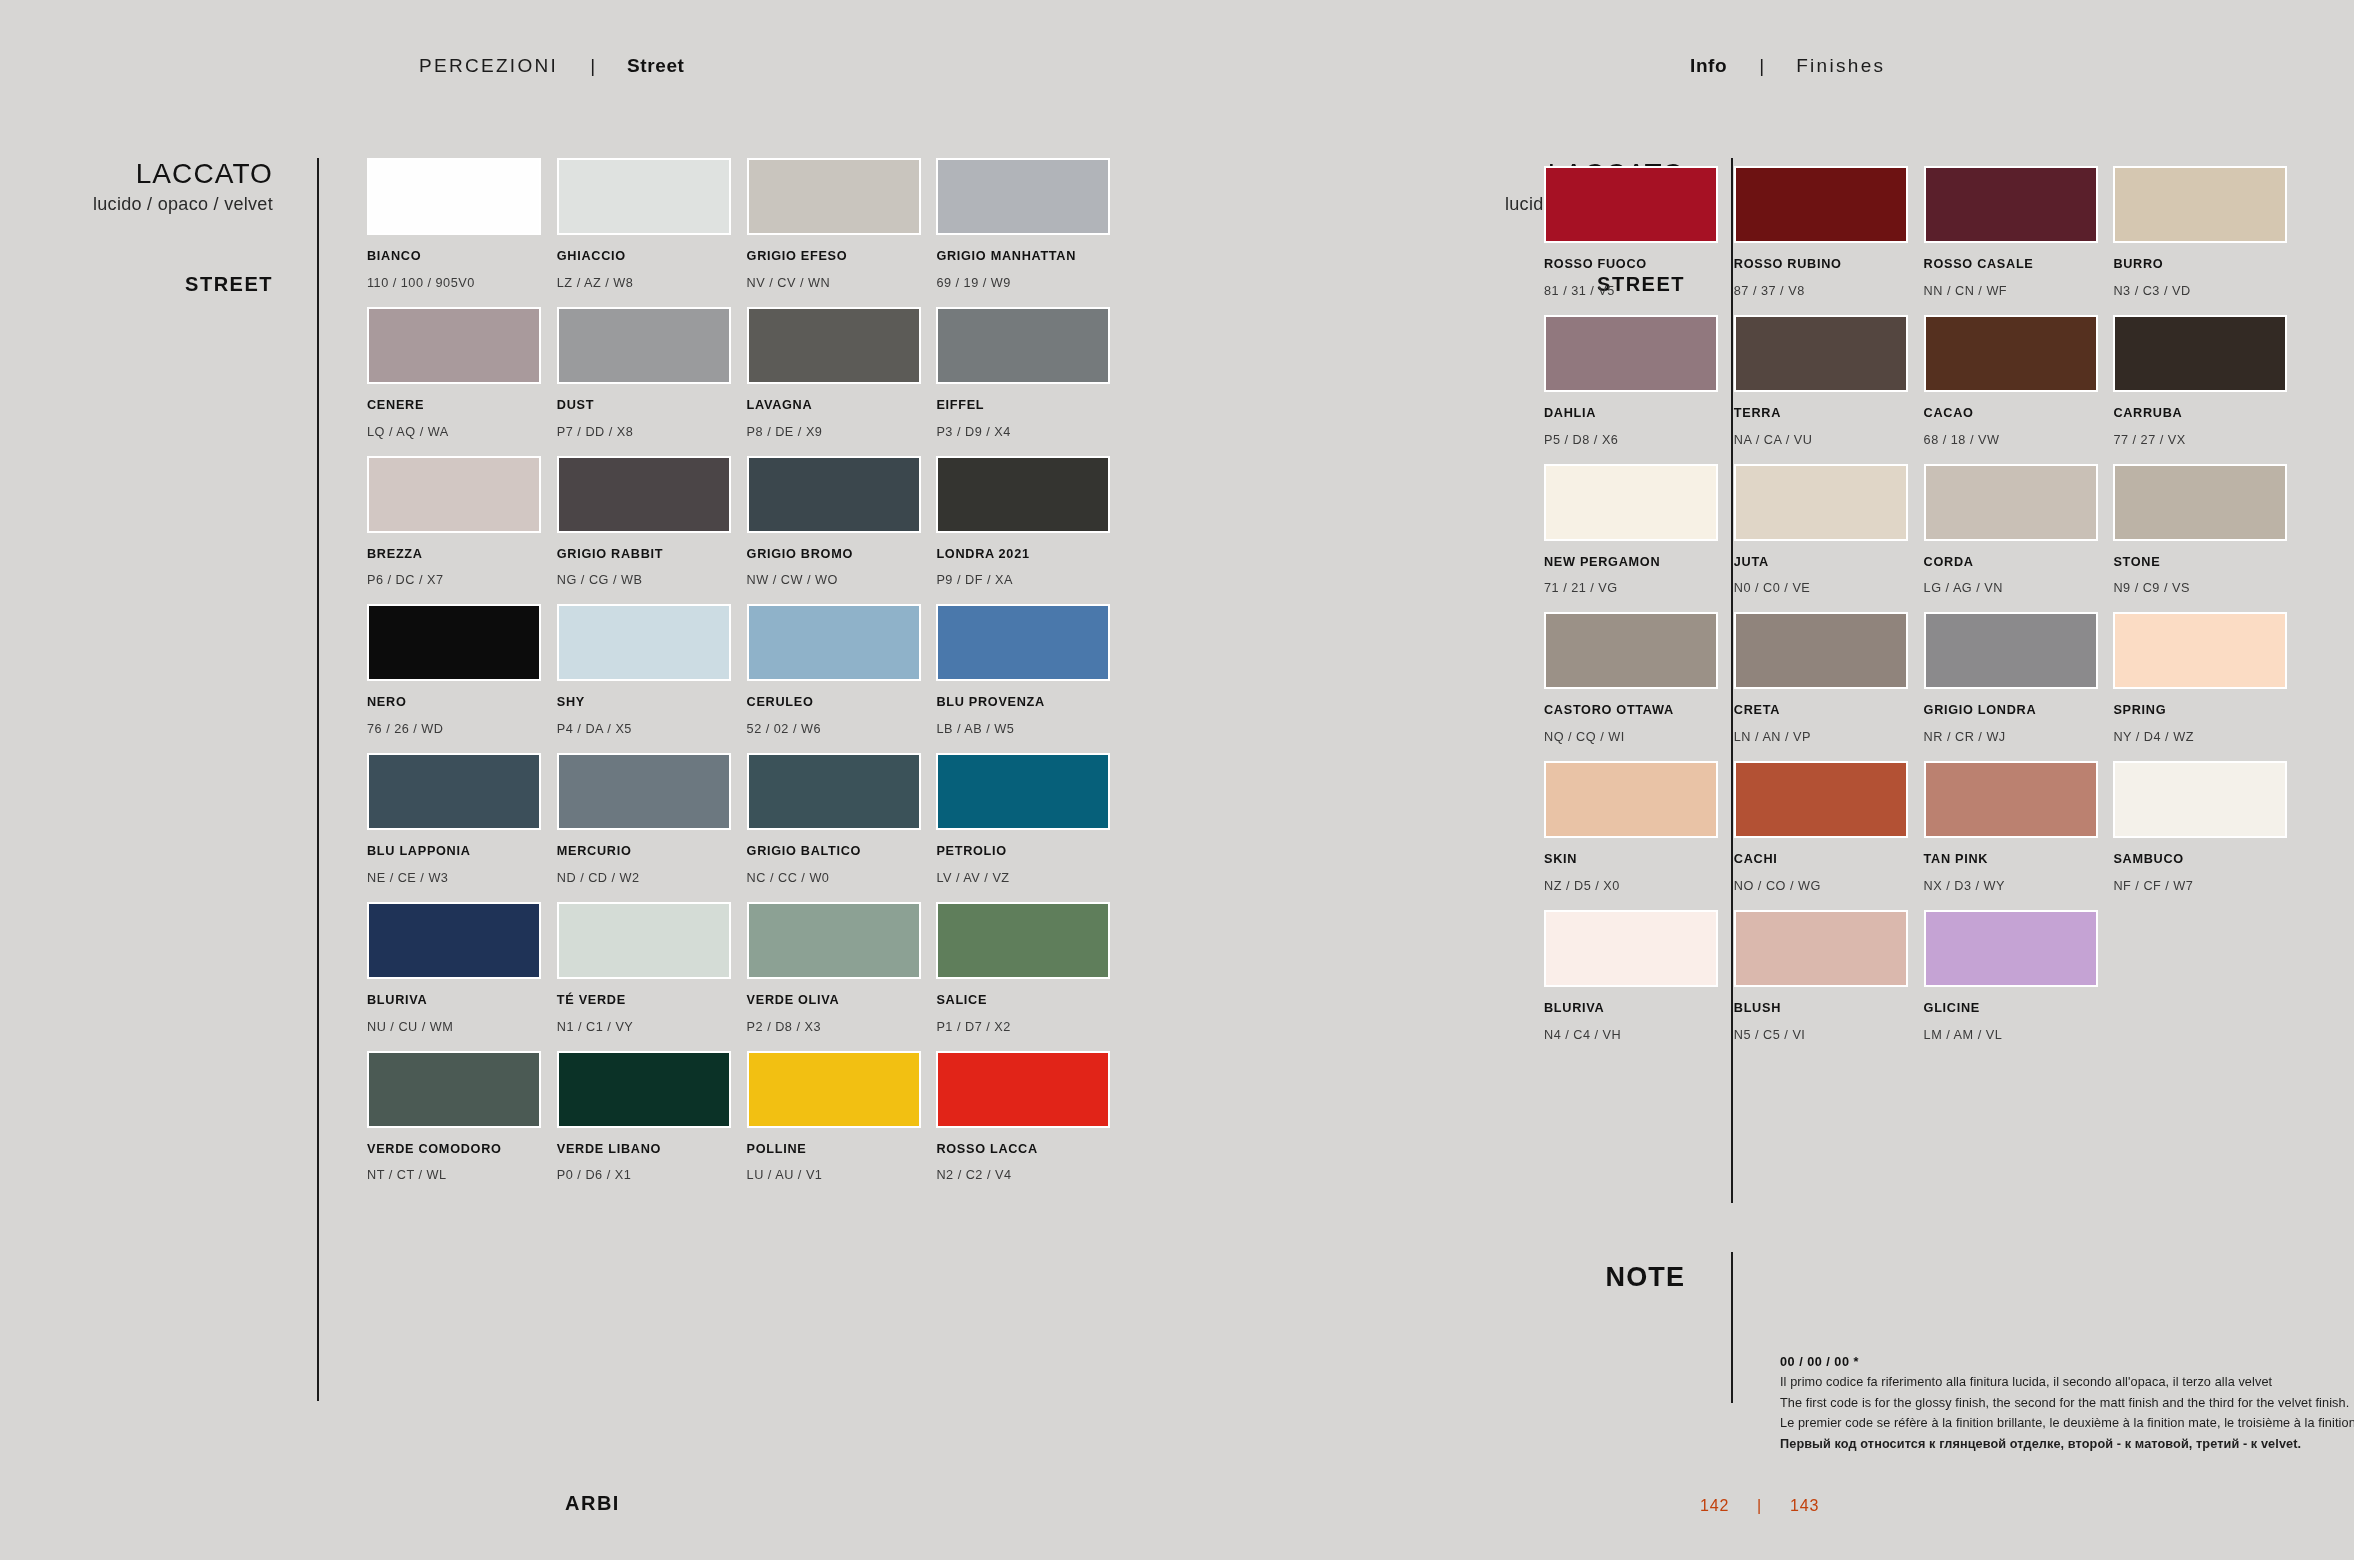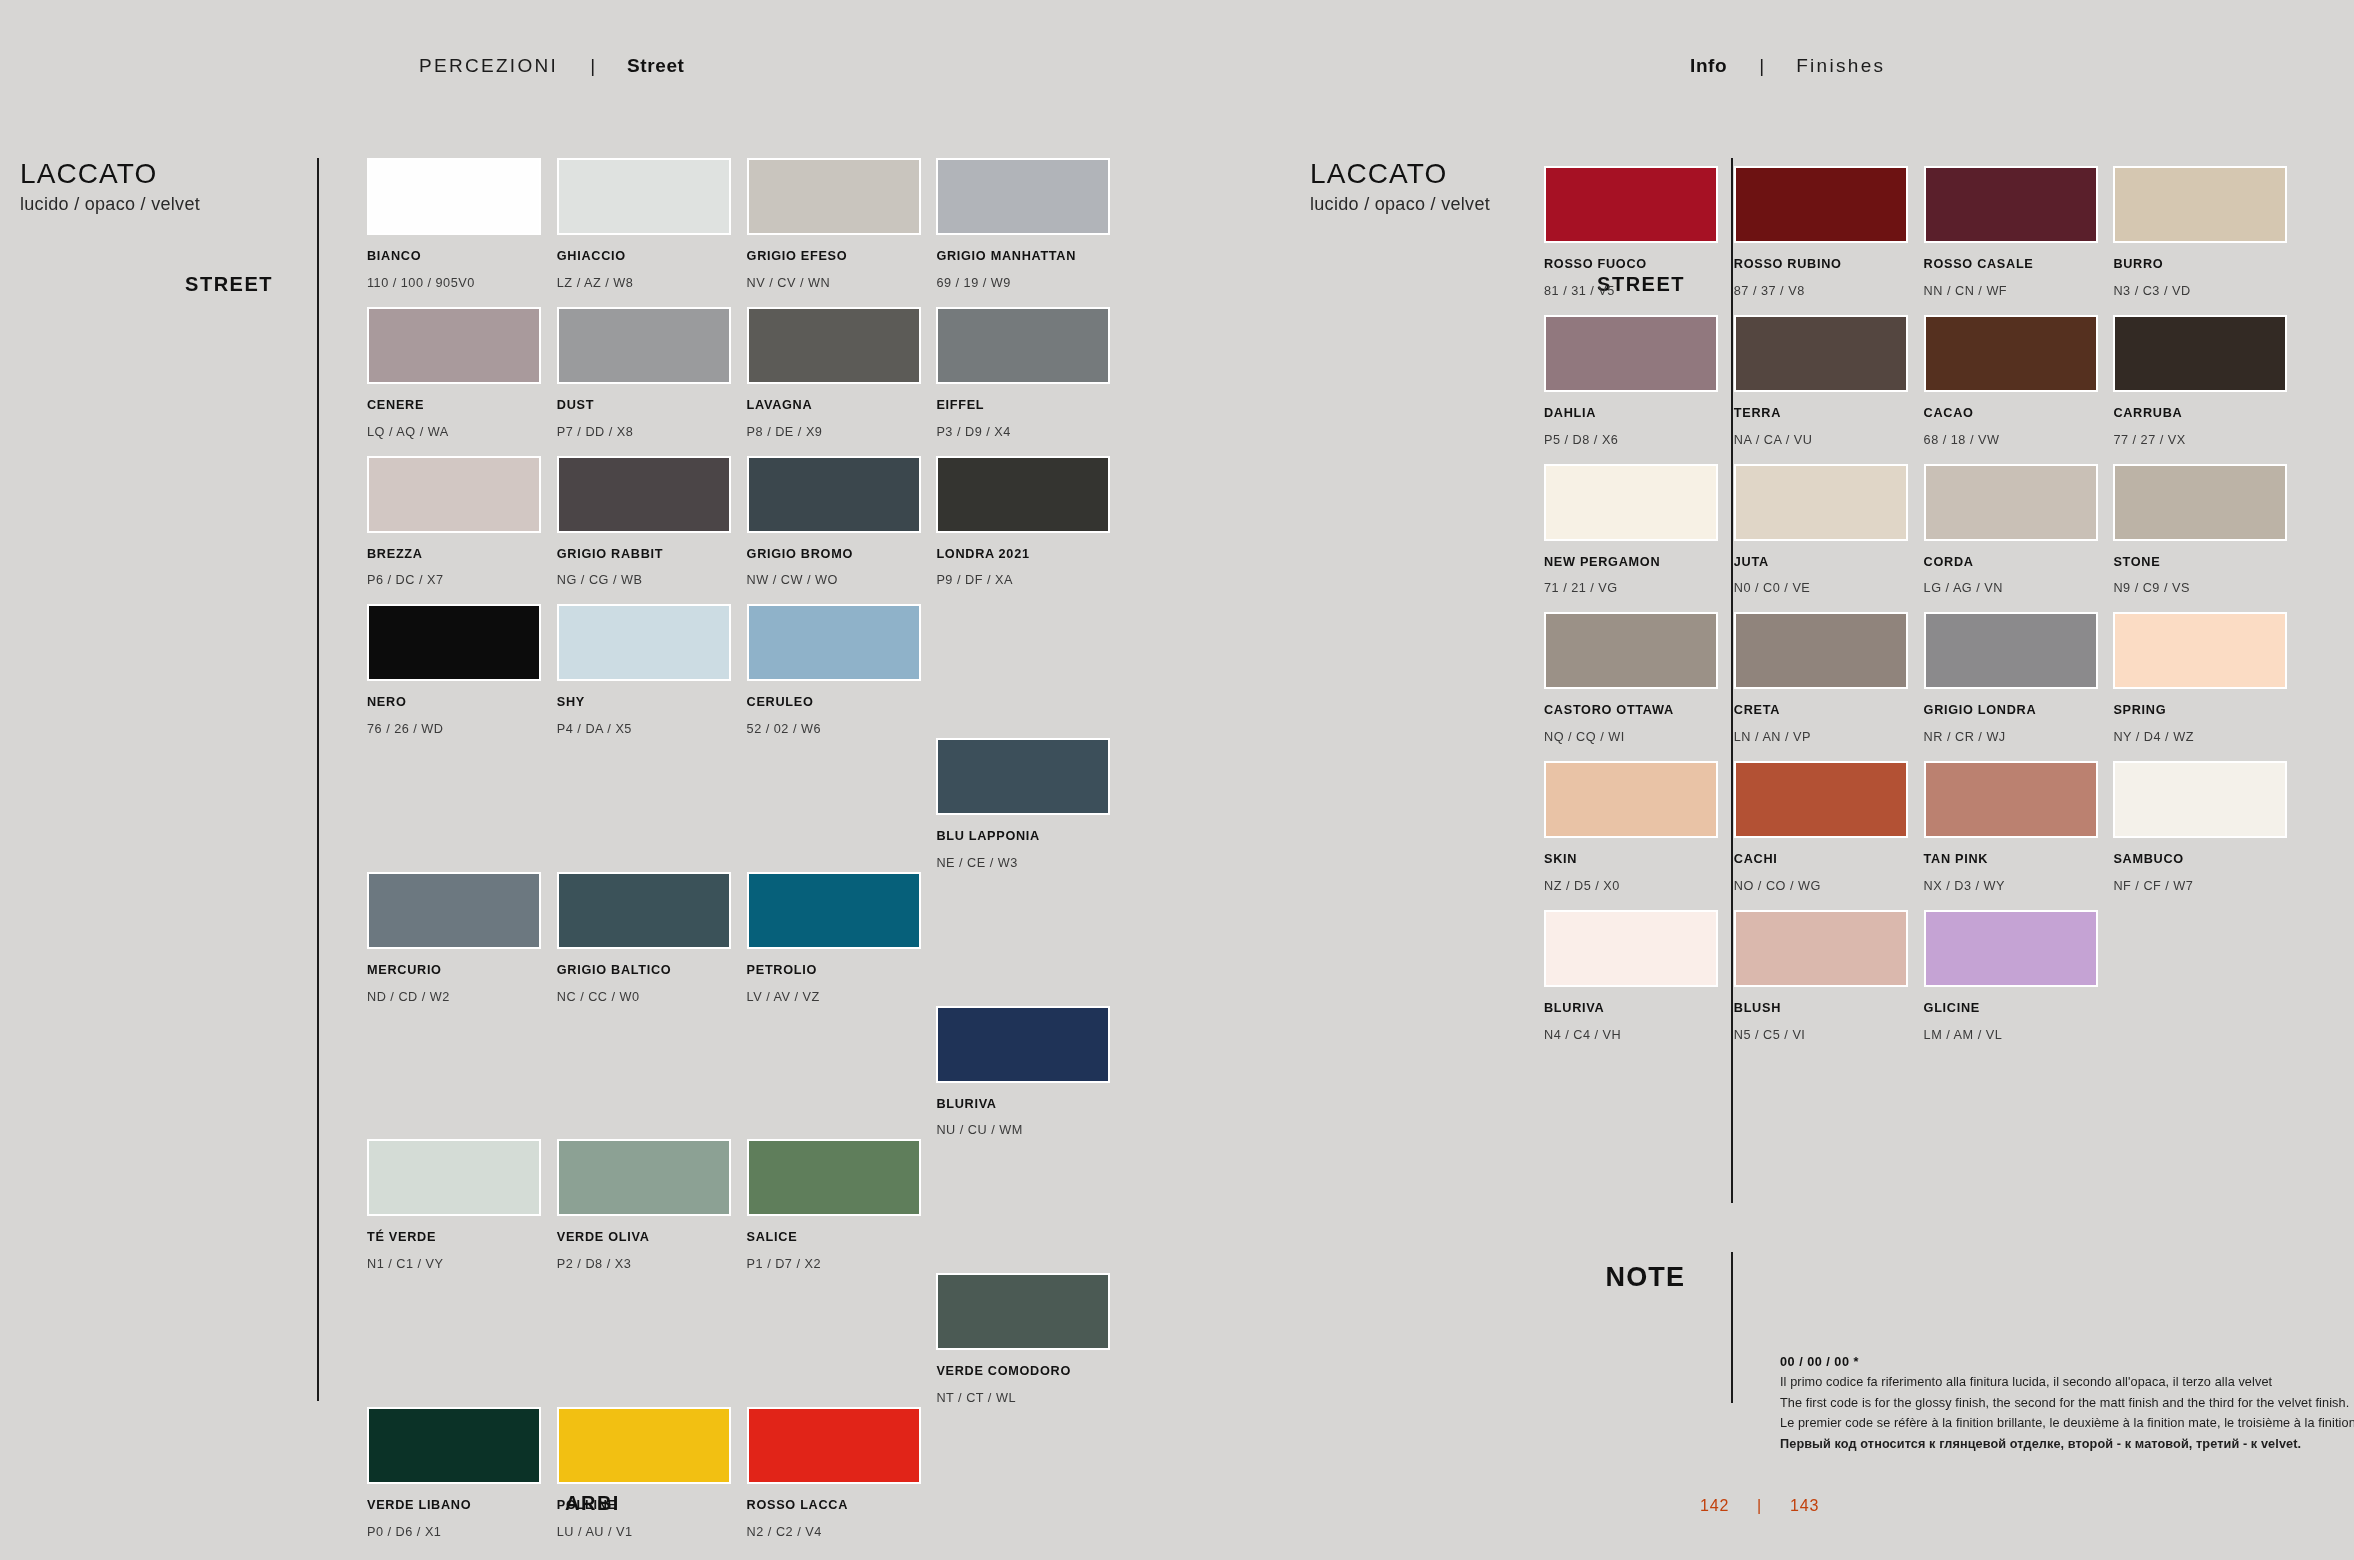--- a/index.html
+++ b/index.html
@@ -23,21 +23,21 @@
   .hdr-sep {
     font-size: 19px; color: #1c1c1c; margin: 0 32px; font-weight: 400;
   }
 
   
   .half { position: absolute; top: 0; }
   .half-left  { left: 0;      width: 1177px; }
   .half-right { left: 1177px; width: 1177px; }
 
   
-  .side-title { position: absolute; text-align: left; margin-left: 20px; }
+  .side-title { position: absolute; text-align: right; }
   .side-title .t1 {
     font-size: 28px; font-weight: 400; letter-spacing: 1.1px; color: #111; line-height: 1.12;
   }
   .side-title .t2 {
     font-size: 18px; font-weight: 400; letter-spacing: 0.3px; color: #2a2a2a; margin-top: 4.7px;
   }
   .side-sub {
     position: absolute; text-align: right;
     font-size: 20px; font-weight: 700; letter-spacing: 1.5px; color: #111;
   }
@@ -228,20 +228,27 @@
           <div class="cap">
             <div class="nm">SHY</div>
             <div class="cd">P4 / DA / X5</div>
           </div>
         </div>
         <div class="cell">
           <div class="chip" style="background: rgb(143, 178, 201);"></div>
           <div class="cap">
             <div class="nm">CERULEO</div>
             <div class="cd">52 / 02 / W6</div>
+          </div>
+        </div>
+        <div class="cell">
+          <div class="chip" style="background: rgb(74, 120, 171);"></div>
+          <div class="cap">
+            <div class="nm">BLU PROVENZA</div>
+            <div class="cd">LB / AB / W5</div>
           </div>
         </div>
         <div class="row-gap"></div>
         <div class="row-gap"></div>
         <div class="row-gap"></div>
         <div class="row-gap"></div>
         <div class="cell">
           <div class="chip" style="background: rgb(60, 79, 90);"></div>
           <div class="cap">
             <div class="nm">BLU LAPPONIA</div>

